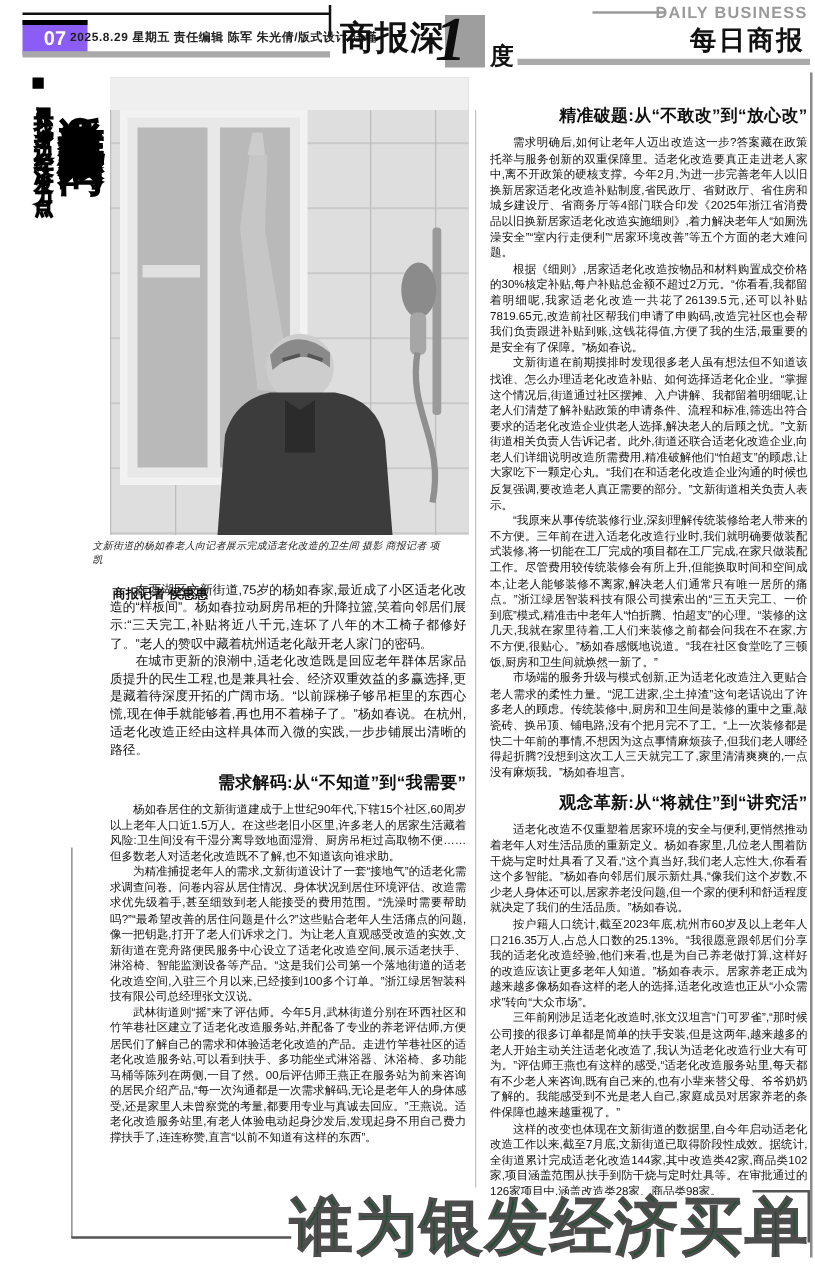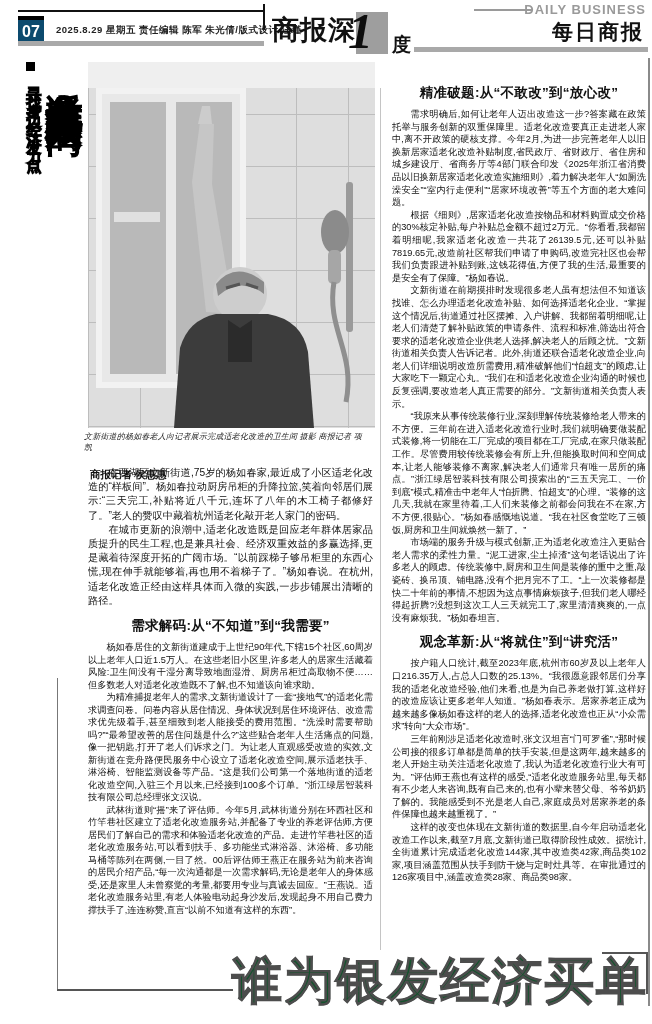--- a/index.html
+++ b/index.html
@@ -2,21 +2,21 @@
 <html><head>
 <meta charset="utf-8">
 <style>
   html,body{margin:0;padding:0;background:#e9e9e9;}
   .page{position:relative;width:652px;height:1024px;background:#fff;overflow:hidden;
         font-family:"Liberation Sans",sans-serif;color:#111;}
 
   
   .hdr-topline{position:absolute;left:18px;top:10px;width:246px;height:2px;background:#111;}
   .hdr-tick{position:absolute;left:263px;top:4px;width:2px;height:26px;background:#111;}
-  .pagenum{position:absolute;left:18px;top:16px;width:26px;height:24px;background:#0c4a6e;
+  .pagenum{position:absolute;left:18px;top:16px;width:52px;height:24px;background:#8b5cf6;
            border-top:4px solid #000;color:#fff;font-size:16px;font-weight:bold;
            text-align:center;line-height:24px;}
   .dateline{position:absolute;left:56px;top:24px;font-size:9.5px;font-weight:bold;color:#222;letter-spacing:.5px;}
   .hdr-bar-l{position:absolute;left:18px;top:41px;width:246px;height:5px;background:#a9a9a9;}
   .logo-cn{position:absolute;left:272px;top:12px;font-size:27px;font-weight:900;letter-spacing:1px;}
   .logo-block{position:absolute;left:356px;top:12px;width:32px;height:42px;background:#9e9e9e;}
   .logo-one{position:absolute;left:348px;top:2px;font-size:50px;font-weight:900;font-style:italic;
             font-family:"Liberation Serif",serif;color:#0d0d0d;}
   .logo-du{position:absolute;left:392px;top:32px;font-size:19px;font-weight:900;}
   .hdr-bar-r{position:absolute;left:414px;top:47px;width:234px;height:5px;background:#a9a9a9;}
@@ -28,34 +28,34 @@
   .kicker{position:absolute;left:24px;top:74px;height:290px;writing-mode:vertical-rl;
           text-orientation:upright;font-size:15px;font-weight:900;letter-spacing:9px;
           color:#fff;-webkit-text-stroke:1px #000;text-shadow:0 0 1px #000;}
   .kicker-sq{position:absolute;left:26px;top:62px;width:9px;height:9px;background:#000;}
   .headline-v{position:absolute;left:40px;top:62px;height:592px;writing-mode:vertical-rl;
               text-orientation:upright;font-size:38px;font-weight:900;letter-spacing:2px;
               line-height:48px;color:#000;}
 
   
   .photo{position:absolute;left:88px;top:62px;width:287px;height:366px;background:#cfcfcf;overflow:hidden;}
-  .caption{position:absolute;left:84px;top:431px;width:285px;font-size:8px;color:#222;
+  .caption{position:absolute;left:74px;top:431px;width:285px;font-size:8px;color:#222;
            font-style:italic;letter-spacing:.2px;}
   .byline{position:absolute;left:90px;top:468px;font-size:10.5px;font-weight:bold;}
 
   
   .col{position:absolute;text-align:justify;overflow:hidden;}
   .col p{margin:0;text-indent:2em;}
   .left-col{left:88px;top:466px;width:285px;height:486px;}
   .left-col .lede p{font-size:10.2px;line-height:14.2px;}
   .left-col .body p{font-size:9.2px;line-height:12.5px;}
   .right-col{left:392px;top:84px;width:254px;height:872px;}
   .right-col p{font-size:9.2px;line-height:12.6px;}
   .sec-title{font-size:13.5px;font-weight:700;text-indent:0 !important;letter-spacing:.3px;
-             margin:9px 0 6px 0;text-align:center;}
+             margin:9px 0 6px 0;text-align:right;}
   .right-col .sec-title:first-child{margin-top:0;}
   .divider-v{position:absolute;left:380px;top:88px;width:1px;height:862px;background:#c4c4c4;}
   .page-edge{position:absolute;left:648px;top:58px;width:2px;height:948px;background:#8a8a8a;}
 
   
   .lrule-v{position:absolute;left:57px;top:678px;width:1px;height:312px;background:#777;}
   .lrule-h{position:absolute;left:57px;top:989px;width:176px;height:2px;background:#555;}
   .foot-head{position:absolute;left:232px;top:948px;font-size:50px;font-weight:900;
              color:#14532d;letter-spacing:2px;white-space:nowrap;
              font-family:"Liberation Serif",serif;-webkit-text-stroke:1px #4d4d4d;}
@@ -139,20 +139,21 @@
   <div class="page-edge"></div>
 
   <div class="col right-col">
     <div class="sec-title">精准破题:从“不敢改”到“放心改”</div>
     <p>需求明确后,如何让老年人迈出改造这一步?答案藏在政策托举与服务创新的双重保障里。适老化改造要真正走进老人家中,离不开政策的硬核支撑。今年2月,为进一步完善老年人以旧换新居家适老化改造补贴制度,省民政厅、省财政厅、省住房和城乡建设厅、省商务厅等4部门联合印发《2025年浙江省消费品以旧换新居家适老化改造实施细则》,着力解决老年人“如厕洗澡安全”“室内行走便利”“居家环境改善”等五个方面的老大难问题。</p>
     <p>根据《细则》,居家适老化改造按物品和材料购置成交价格的30%核定补贴,每户补贴总金额不超过2万元。“你看看,我都留着明细呢,我家适老化改造一共花了26139.5元,还可以补贴7819.65元,改造前社区帮我们申请了申购码,改造完社区也会帮我们负责跟进补贴到账,这钱花得值,方便了我的生活,最重要的是安全有了保障。”杨如春说。</p>
     <p>文新街道在前期摸排时发现很多老人虽有想法但不知道该找谁、怎么办理适老化改造补贴、如何选择适老化企业。“掌握这个情况后,街道通过社区摆摊、入户讲解、我都留着明细呢,让老人们清楚了解补贴政策的申请条件、流程和标准,筛选出符合要求的适老化改造企业供老人选择,解决老人的后顾之忧。”文新街道相关负责人告诉记者。此外,街道还联合适老化改造企业,向老人们详细说明改造所需费用,精准破解他们“怕超支”的顾虑,让大家吃下一颗定心丸。“我们在和适老化改造企业沟通的时候也反复强调,要改造老人真正需要的部分。”文新街道相关负责人表示。</p>
     <p>“我原来从事传统装修行业,深刻理解传统装修给老人带来的不方便。三年前在进入适老化改造行业时,我们就明确要做装配式装修,将一切能在工厂完成的项目都在工厂完成,在家只做装配工作。尽管费用较传统装修会有所上升,但能换取时间和空间成本,让老人能够装修不离家,解决老人们通常只有唯一居所的痛点。”浙江绿居智装科技有限公司摸索出的“三五天完工、一价到底”模式,精准击中老年人“怕折腾、怕超支”的心理。“装修的这几天,我就在家里待着,工人们来装修之前都会问我在不在家,方不方便,很贴心。”杨如春感慨地说道。“我在社区食堂吃了三顿饭,厨房和卫生间就焕然一新了。”</p>
     <p>市场端的服务升级与模式创新,正为适老化改造注入更贴合老人需求的柔性力量。“泥工进家,尘土掉渣”这句老话说出了许多老人的顾虑。传统装修中,厨房和卫生间是装修的重中之重,敲瓷砖、换吊顶、铺电路,没有个把月完不了工。“上一次装修都是快二十年前的事情,不想因为这点事情麻烦孩子,但我们老人哪经得起折腾?没想到这次工人三天就完工了,家里清清爽爽的,一点没有麻烦我。”杨如春坦言。</p>
     <div class="sec-title">观念革新:从“将就住”到“讲究活”</div>
+    <p>适老化改造不仅重塑着居家环境的安全与便利,更悄然推动着老年人对生活品质的重新定义。杨如春家里,几位老人围着防干烧与定时灶具看了又看,“这个真当好,我们老人忘性大,你看看这个多智能。”杨如春向邻居们展示新灶具,“像我们这个岁数,不少老人身体还可以,居家养老没问题,但一个家的便利和舒适程度就决定了我们的生活品质。”杨如春说。</p>
     <p>按户籍人口统计,截至2023年底,杭州市60岁及以上老年人口216.35万人,占总人口数的25.13%。“我很愿意跟邻居们分享我的适老化改造经验,他们来看,也是为自己养老做打算,这样好的改造应该让更多老年人知道。”杨如春表示。居家养老正成为越来越多像杨如春这样的老人的选择,适老化改造也正从“小众需求”转向“大众市场”。</p>
     <p>三年前刚涉足适老化改造时,张文汉坦言“门可罗雀”,“那时候公司接的很多订单都是简单的扶手安装,但是这两年,越来越多的老人开始主动关注适老化改造了,我认为适老化改造行业大有可为。”评估师王燕也有这样的感受,“适老化改造服务站里,每天都有不少老人来咨询,既有自己来的,也有小辈来替父母、爷爷奶奶了解的。我能感受到不光是老人自己,家庭成员对居家养老的条件保障也越来越重视了。”</p>
     <p>这样的改变也体现在文新街道的数据里,自今年启动适老化改造工作以来,截至7月底,文新街道已取得阶段性成效。据统计,全街道累计完成适老化改造144家,其中改造类42家,商品类102家,项目涵盖范围从扶手到防干烧与定时灶具等。在审批通过的126家项目中,涵盖改造类28家、商品类98家。</p>
 
   </div>
 
   <div class="lrule-v"></div>
   <div class="lrule-h"></div>
   <div class="foot-head">
     <span>谁为银发经济买单</span>

